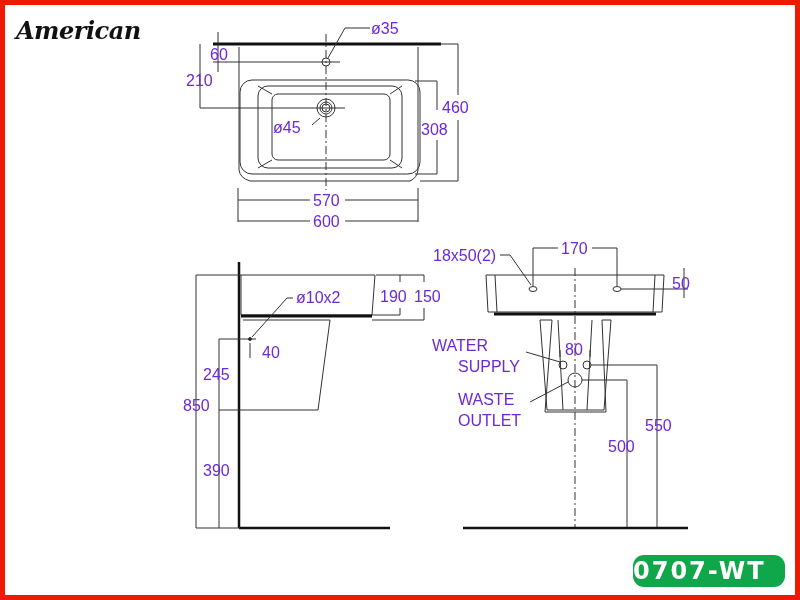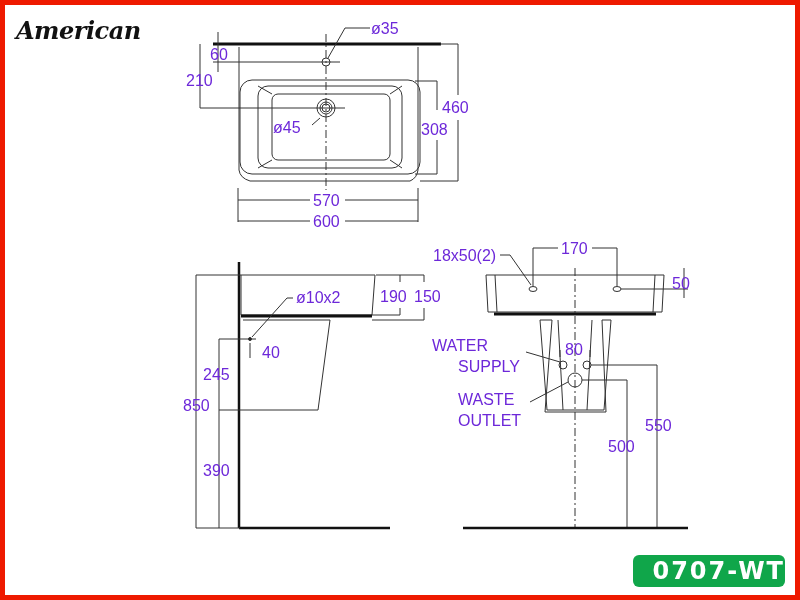--- a/index.html
+++ b/index.html
@@ -1,20 +1,20 @@
 <!DOCTYPE html>
 <html><head>
 <meta charset="utf-8">
 <style>
   html,body{margin:0;padding:0;background:#fff;}
   body{width:800px;height:600px;position:relative;overflow:hidden;font-family:"Liberation Sans",sans-serif;}
   .frame{position:absolute;left:0;top:0;width:790px;height:590px;border:5px solid #ee1a00;background:#fff;}
   .logo{position:absolute;left:16px;top:20px;font-family:"DejaVu Serif",serif;font-style:italic;font-size:24px;line-height:22px;color:#111;letter-spacing:-0.5px;font-weight:bold;}
   svg.drawing{position:absolute;left:0;top:0;}
-  .badge{position:absolute;left:633px;top:555px;width:152px;height:32px;background:#10a64a;border-radius:6px;color:#fff;font-family:"DejaVu Sans",sans-serif;font-weight:bold;font-size:24px;line-height:32px;text-align:right;letter-spacing:2px;}
+  .badge{position:absolute;left:633px;top:555px;width:152px;height:32px;background:#10a64a;border-radius:11px;color:#fff;font-family:"DejaVu Sans",sans-serif;font-weight:bold;font-size:24px;line-height:32px;text-align:left;letter-spacing:2px;}
   .lbl{position:absolute;font-size:16px;color:#6d28d9;line-height:16px;white-space:nowrap;}
 </style>
 </head>
 <body>
 
 <div class="frame"></div>
 
 <div class="logo">
   <div>American</div>
 </div>

